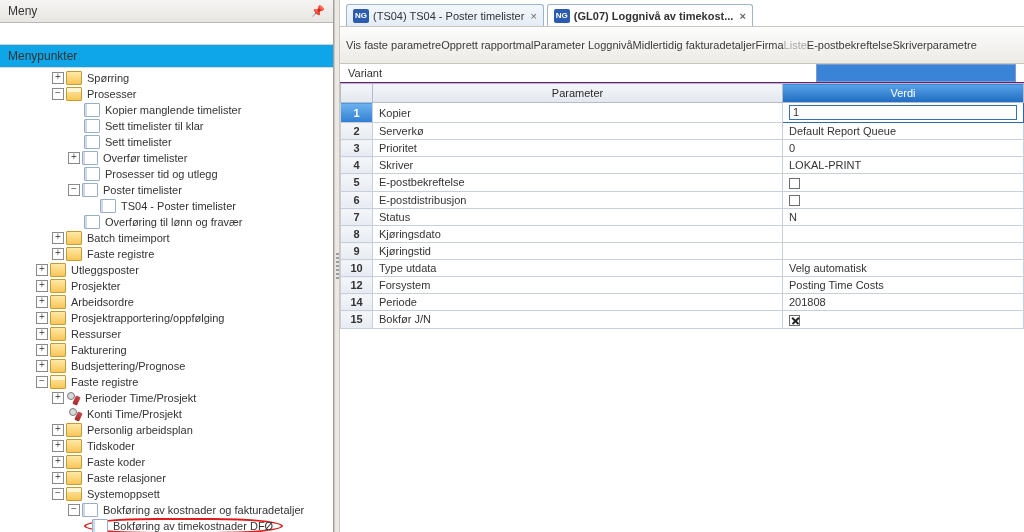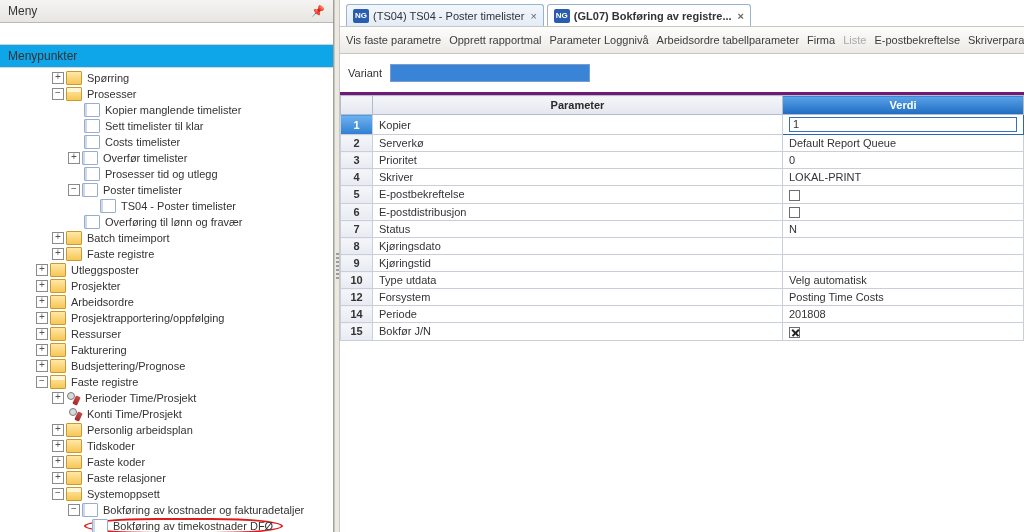--- a/index.html
+++ b/index.html
@@ -139,36 +139,36 @@
   .tab.active { background:#fff; font-weight:bold; }
   .tab .badge{
     display:inline-block; width:16px;height:14px;
     background:#2a5db0; color:#fff; font-size:8px; line-height:14px;
     text-align:center; border-radius:2px; margin-right:4px;
     font-weight:bold;
   }
   .tab .x{ margin-left:6px; color:#666; cursor:pointer;}
   .menu-strip{
     display:flex; align-items:center;
-    height:28px; padding:12px 6px;
+    height:38px; padding:12px 6px;
     background:linear-gradient(#fdfdfd,#eceae5);
     border-top:1px solid #c8c5bd;
     border-bottom:1px solid #c8c5bd;
-    gap:8px;
     font-size:11px;
     overflow:hidden; white-space:nowrap;
     color:#3b3b3b;
   }
   .menu-strip .disabled{ color:#a9a9a9; }
   .variant-row{
     display:flex; align-items:center; gap:8px;
-    padding:10px 8px;
+    padding:0 8px;
     background:#fff;
-    border-bottom:3px solid #701a75;
+    border-bottom:1px solid #701a75;
     font-size:11px;
+    justify-content:space-between;
   }
   .variant-input{
     width:200px; height:18px;
     border:1px solid #7a9ccf;
     background:#3a84d8;
   }
   .variant-input span{
     display:inline-block; padding:1px 3px; color:#eaf2fb; font-size:11px;margin-top:36px;
   }
   .grid{
@@ -178,21 +178,21 @@
   table.params{
     border-collapse:collapse;
     width:100%;
     table-layout:fixed;
     font-size:11px;
   }
   table.params th{
     background:linear-gradient(#f4f6f9,#e3e7ee);
     border:1px solid #b3bccc;
     padding:3px 6px;
-    font-weight:bold;
+    font-weight:normal;
     color:#2a2a2a;
     text-align:center;
   }
   table.params td{
     border:1px solid #c9cfd9;
     padding:2px 6px;
     height:15px;
   }
   table.params td.rownum{
     width:28px; text-align:center;
@@ -275,21 +275,21 @@
         <span class="ic ic-doc"></span>
         <span class="lbl">Sett timelister til klar</span>
       </div>
     <div class="node">
         <span class="sp"></span>
         <span class="sp"></span>
         <span class="sp"></span>
         <span class="sp"></span>
         <span class="sp"></span>
         <span class="ic ic-doc"></span>
-        <span class="lbl">Costs timelister</span>
+        <span class="lbl">Sett timelister</span>
       </div>
     <div class="node">
         <span class="sp"></span>
         <span class="sp"></span>
         <span class="sp"></span>
         <span class="sp"></span>
         <span class="tw">+</span>
         <span class="ic ic-doc"></span>
         <span class="lbl">Overfør timelister</span>
       </div>
@@ -487,30 +487,30 @@
 
 <div class="right-pane">
   <div class="tabs">
     <div class="tab">
       <span class="badge">NG</span>
       <span>(TS04) TS04 - Poster timelister</span>
       <span class="x">×</span>
     </div>
     <div class="tab active">
       <span class="badge">NG</span>
-      <span>(GL07) Bokføring av registre...</span>
+      <span>(GL07) Loggnivå av timekost...</span>
       <span class="x">×</span>
     </div>
   </div>
 
   <div class="menu-strip">
     <span>Vis faste parametre</span>
     <span>Opprett rapportmal</span>
     <span>Parameter Loggnivå</span>
-    <span>Arbeidsordre tabellparameter</span>
+    <span>Midlertidig fakturadetaljer</span>
     <span>Firma</span>
     <span class="disabled">Liste</span>
     <span>E-postbekreftelse</span>
     <span>Skriverparametre</span>
 
   </div>
 
   <div class="variant-row">
     <span>Variant</span>
     <span class="variant-input"><span>Bokføring av timekostnader DFØ    [1]</span></span>

